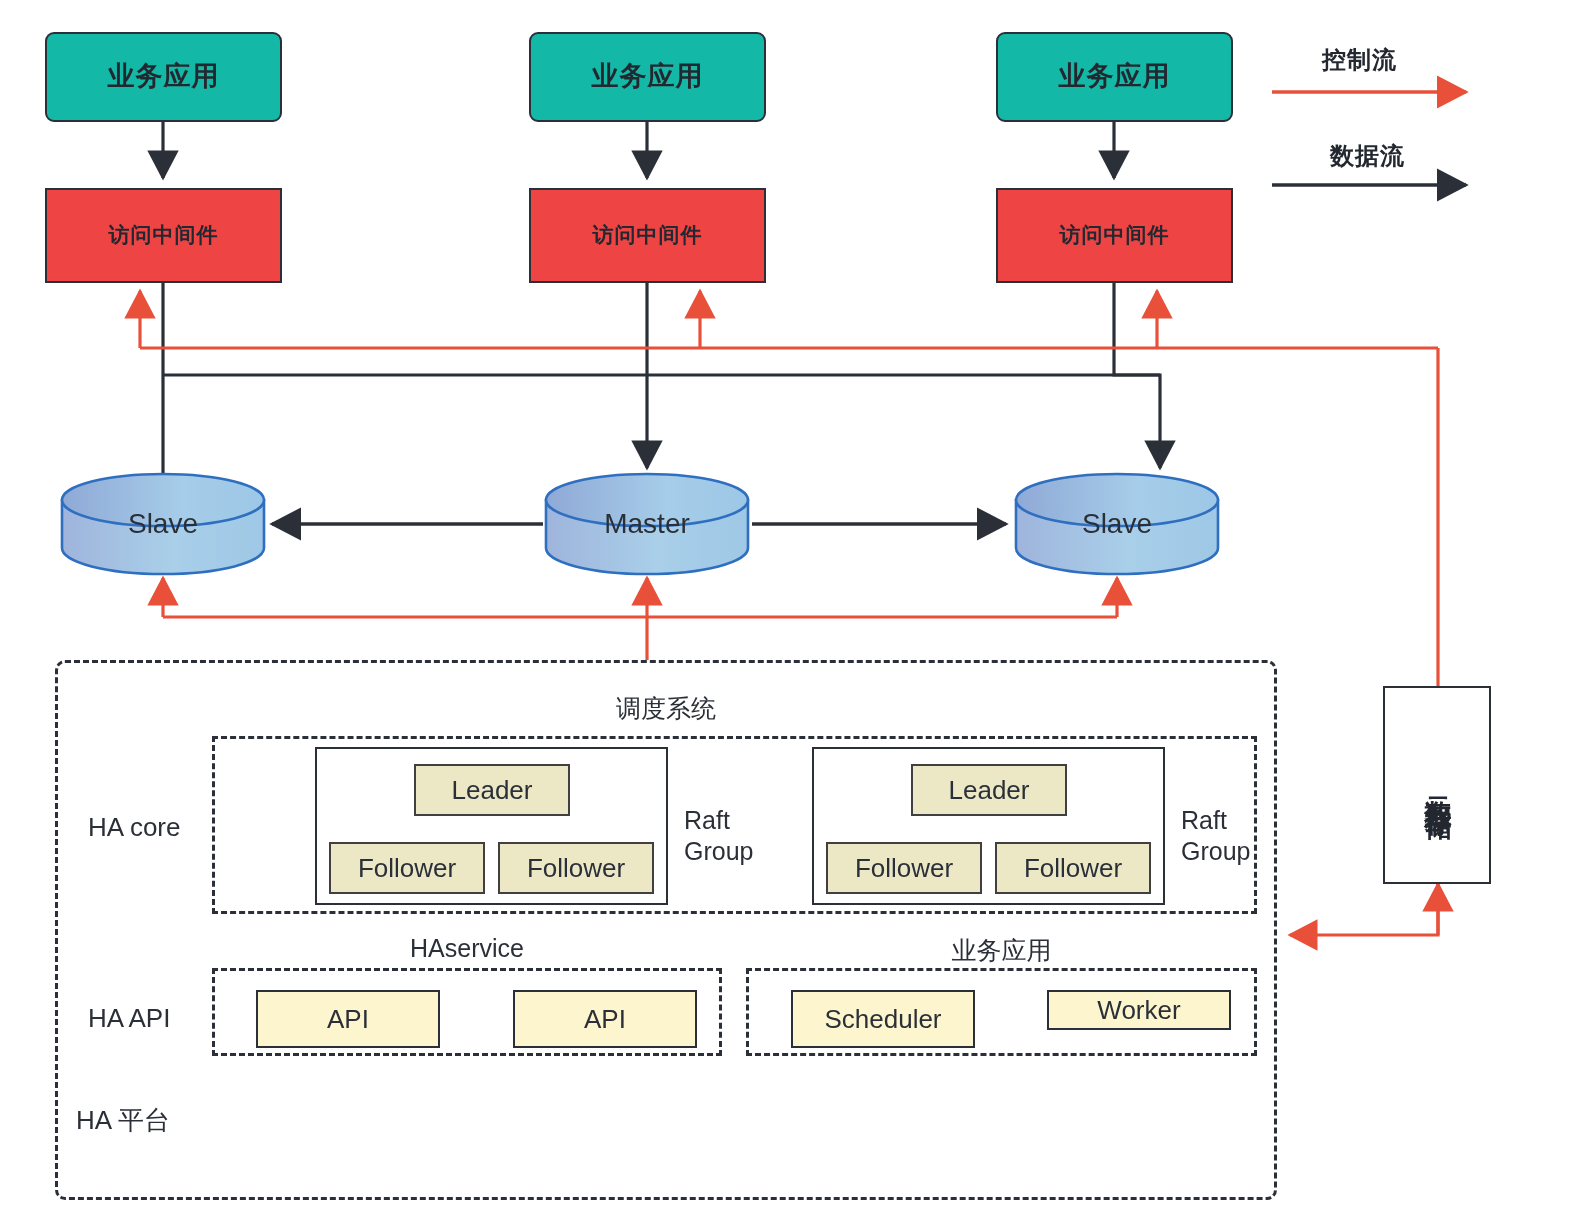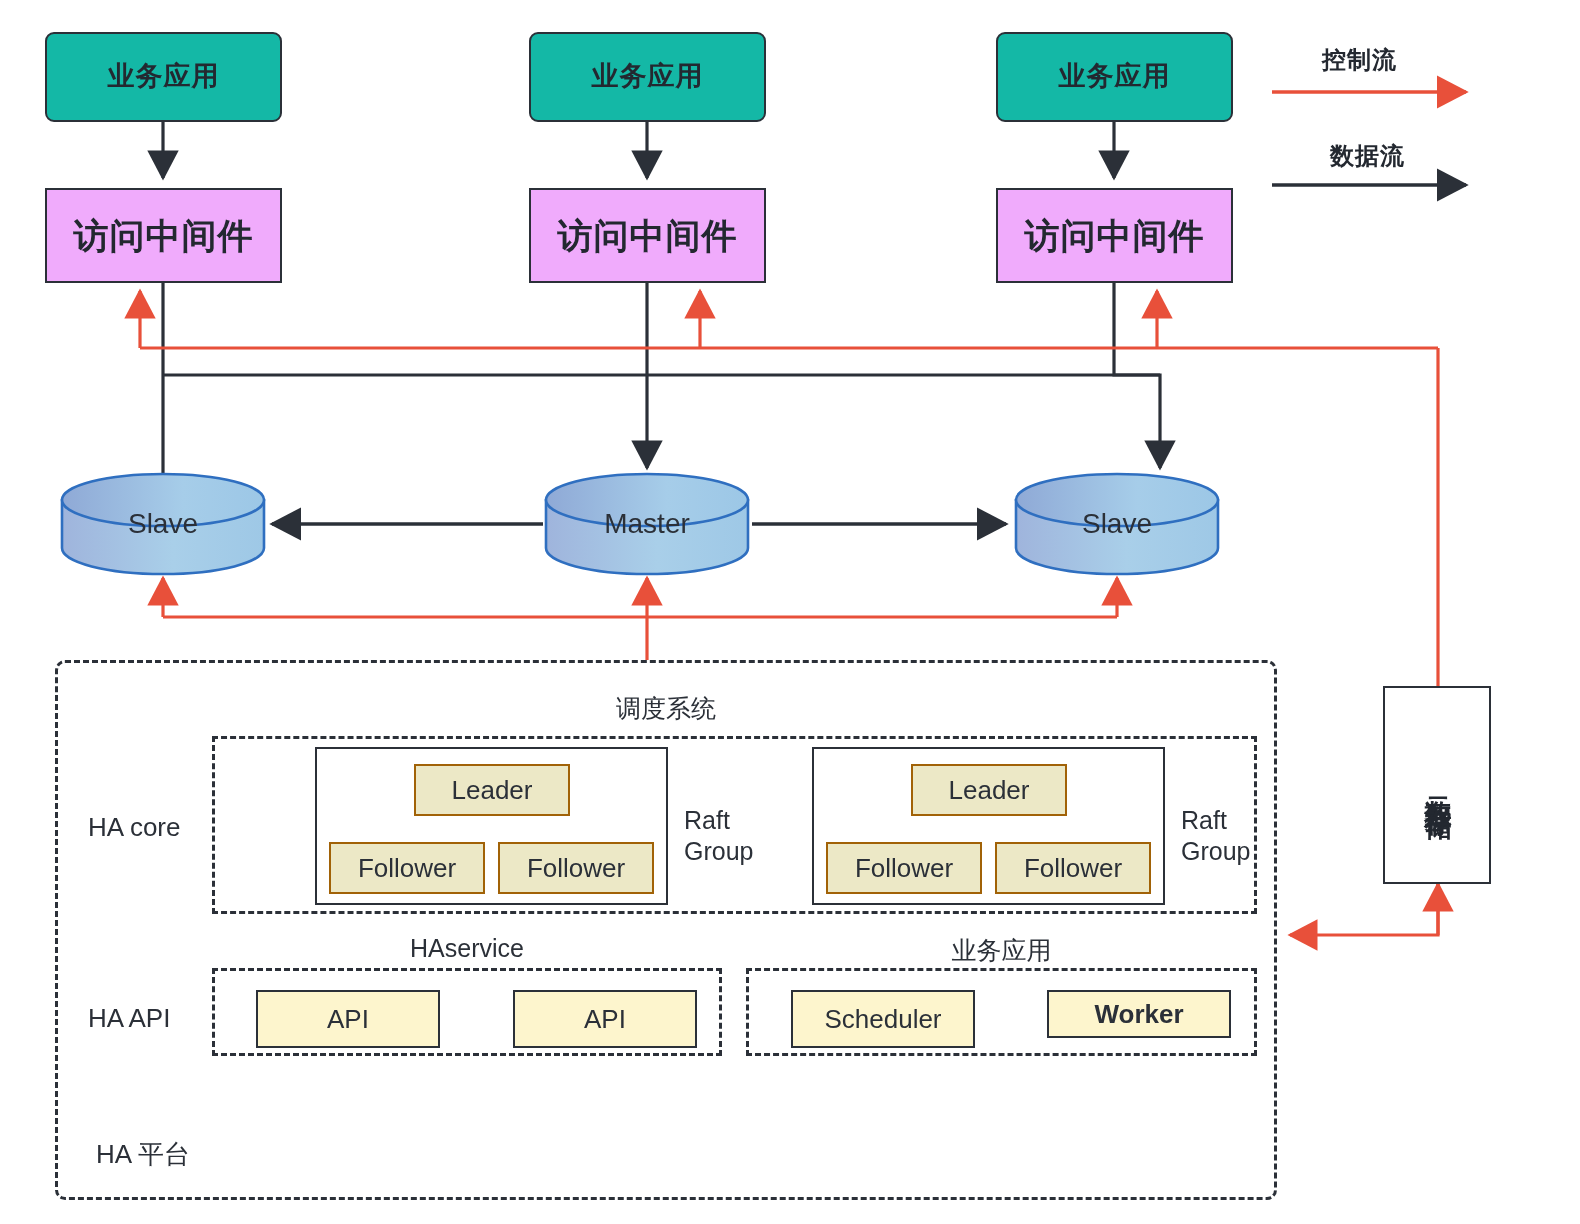--- a/index.html
+++ b/index.html
@@ -6,39 +6,39 @@
   body{width:1580px;height:1224px;position:relative;overflow:hidden;
        font-family:"Liberation Sans","DejaVu Sans",sans-serif;color:#232830;}
   #stage{position:absolute;left:0;top:0;width:1580px;height:1224px;}
   svg.wires{position:absolute;left:0;top:0;width:1580px;height:1224px;pointer-events:none;}
 
   .node{position:absolute;box-sizing:border-box;display:flex;align-items:center;
         justify-content:center;text-align:center;line-height:1.25;}
 
   .app-box{background:#14b8a6;border:2px solid #2b3038;border-radius:9px;
            font-size:27px;font-weight:700;letter-spacing:1px;}
-  .mid-box{background:#f0abfc;border:2px solid #2b3038;
-           font-size:35px;font-weight:700;letter-spacing:1px;}
+  .mid-box{background:#ef4444;border:2px solid #2b3038;
+           font-size:21px;font-weight:700;letter-spacing:1px;}
 
   .cyl{position:absolute;}
   .cyl .lbl{position:absolute;left:0;right:0;top:50%;transform:translateY(-50%);
             text-align:center;font-size:28px;color:#2b3038;}
 
   .legend-txt{position:absolute;font-size:24px;font-weight:700;letter-spacing:1px;}
 
   .dash-outer{position:absolute;box-sizing:border-box;border:3px dashed #2b3038;border-radius:10px;}
   .dash-group{position:absolute;box-sizing:border-box;border:3px dashed #2b3038;}
   .solid-group{position:absolute;box-sizing:border-box;border:2px solid #2b3038;background:#ffffff;}
 
   .tier-label{position:absolute;font-size:26px;color:#2b3038;white-space:nowrap;}
   .group-title{position:absolute;font-size:25px;color:#2b3038;white-space:nowrap;text-align:center;}
   .raft-label{position:absolute;font-size:25px;color:#2b3038;line-height:1.22;white-space:nowrap;}
 
   .olive-box{position:absolute;box-sizing:border-box;background:#ece8c6;
-             border:2px solid #a16207;display:flex;align-items:center;justify-content:center;
+             border:2px solid #404040;display:flex;align-items:center;justify-content:center;
              font-size:26px;color:#2b3038;}
   .yellow-box{position:absolute;box-sizing:border-box;background:#fdf5cd;
               border:2px solid #2b3038;display:flex;align-items:center;justify-content:center;
               font-size:26px;color:#2b3038;}
 
   .meta-box{position:absolute;box-sizing:border-box;background:#ffffff;border:2px solid #2b3038;
             display:flex;align-items:center;justify-content:center;}
   .meta-box span{font-size:27px;font-weight:700;letter-spacing:4px;line-height:1.18;
                  writing-mode:vertical-rl;text-orientation:upright;}
 </style>
@@ -136,21 +136,21 @@
   </div>
 
   <div class="legend-txt" style="left:1322px;top:44px;">控制流</div>
   <div class="legend-txt" style="left:1330px;top:140px;">数据流</div>
 
   <div class="dash-outer" style="left:55px;top:660px;width:1222px;height:540px;"></div>
   <div class="group-title" style="left:55px;top:692px;width:1222px;">调度系统</div>
 
   <div class="tier-label" style="left:88px;top:812px;">HA core</div>
   <div class="tier-label" style="left:88px;top:1003px;">HA API</div>
-  <div class="tier-label" style="left:96px;top:1103px;margin-top:34px;">HA 平台</div>
+  <div class="tier-label" style="left:76px;top:1103px;">HA 平台</div>
 
   <div class="dash-group" style="left:212px;top:736px;width:1045px;height:178px;"></div>
 
   <div class="solid-group" style="left:315px;top:747px;width:353px;height:158px;"></div>
   <div class="olive-box" style="left:414px;top:764px;width:156px;height:52px;">Leader</div>
   <div class="olive-box" style="left:329px;top:842px;width:156px;height:52px;">Follower</div>
   <div class="olive-box" style="left:498px;top:842px;width:156px;height:52px;">Follower</div>
   <div class="raft-label" style="left:684px;top:805px;">
     <div>Raft</div>
     <div>Group</div>
@@ -166,20 +166,20 @@
   </div>
 
   <div class="group-title" style="left:212px;top:934px;width:510px;">HAservice</div>
   <div class="dash-group" style="left:212px;top:968px;width:510px;height:88px;"></div>
   <div class="yellow-box" style="left:256px;top:990px;width:184px;height:58px;">API</div>
   <div class="yellow-box" style="left:513px;top:990px;width:184px;height:58px;">API</div>
 
   <div class="group-title" style="left:746px;top:934px;width:511px;">业务应用</div>
   <div class="dash-group" style="left:746px;top:968px;width:511px;height:88px;"></div>
   <div class="yellow-box" style="left:791px;top:990px;width:184px;height:58px;">Scheduler</div>
-  <div class="yellow-box" style="left:1047px;top:990px;width:184px;height:48px;font-weight:bold;">Worker</div>
+  <div class="yellow-box" style="left:1047px;top:990px;width:184px;height:40px;">Worker</div>
 
 
   <div class="meta-box" style="left:1383px;top:686px;width:108px;height:198px;">
     <span>元数据存储</span>
   </div>
 
 </div>
 
 </body></html>

